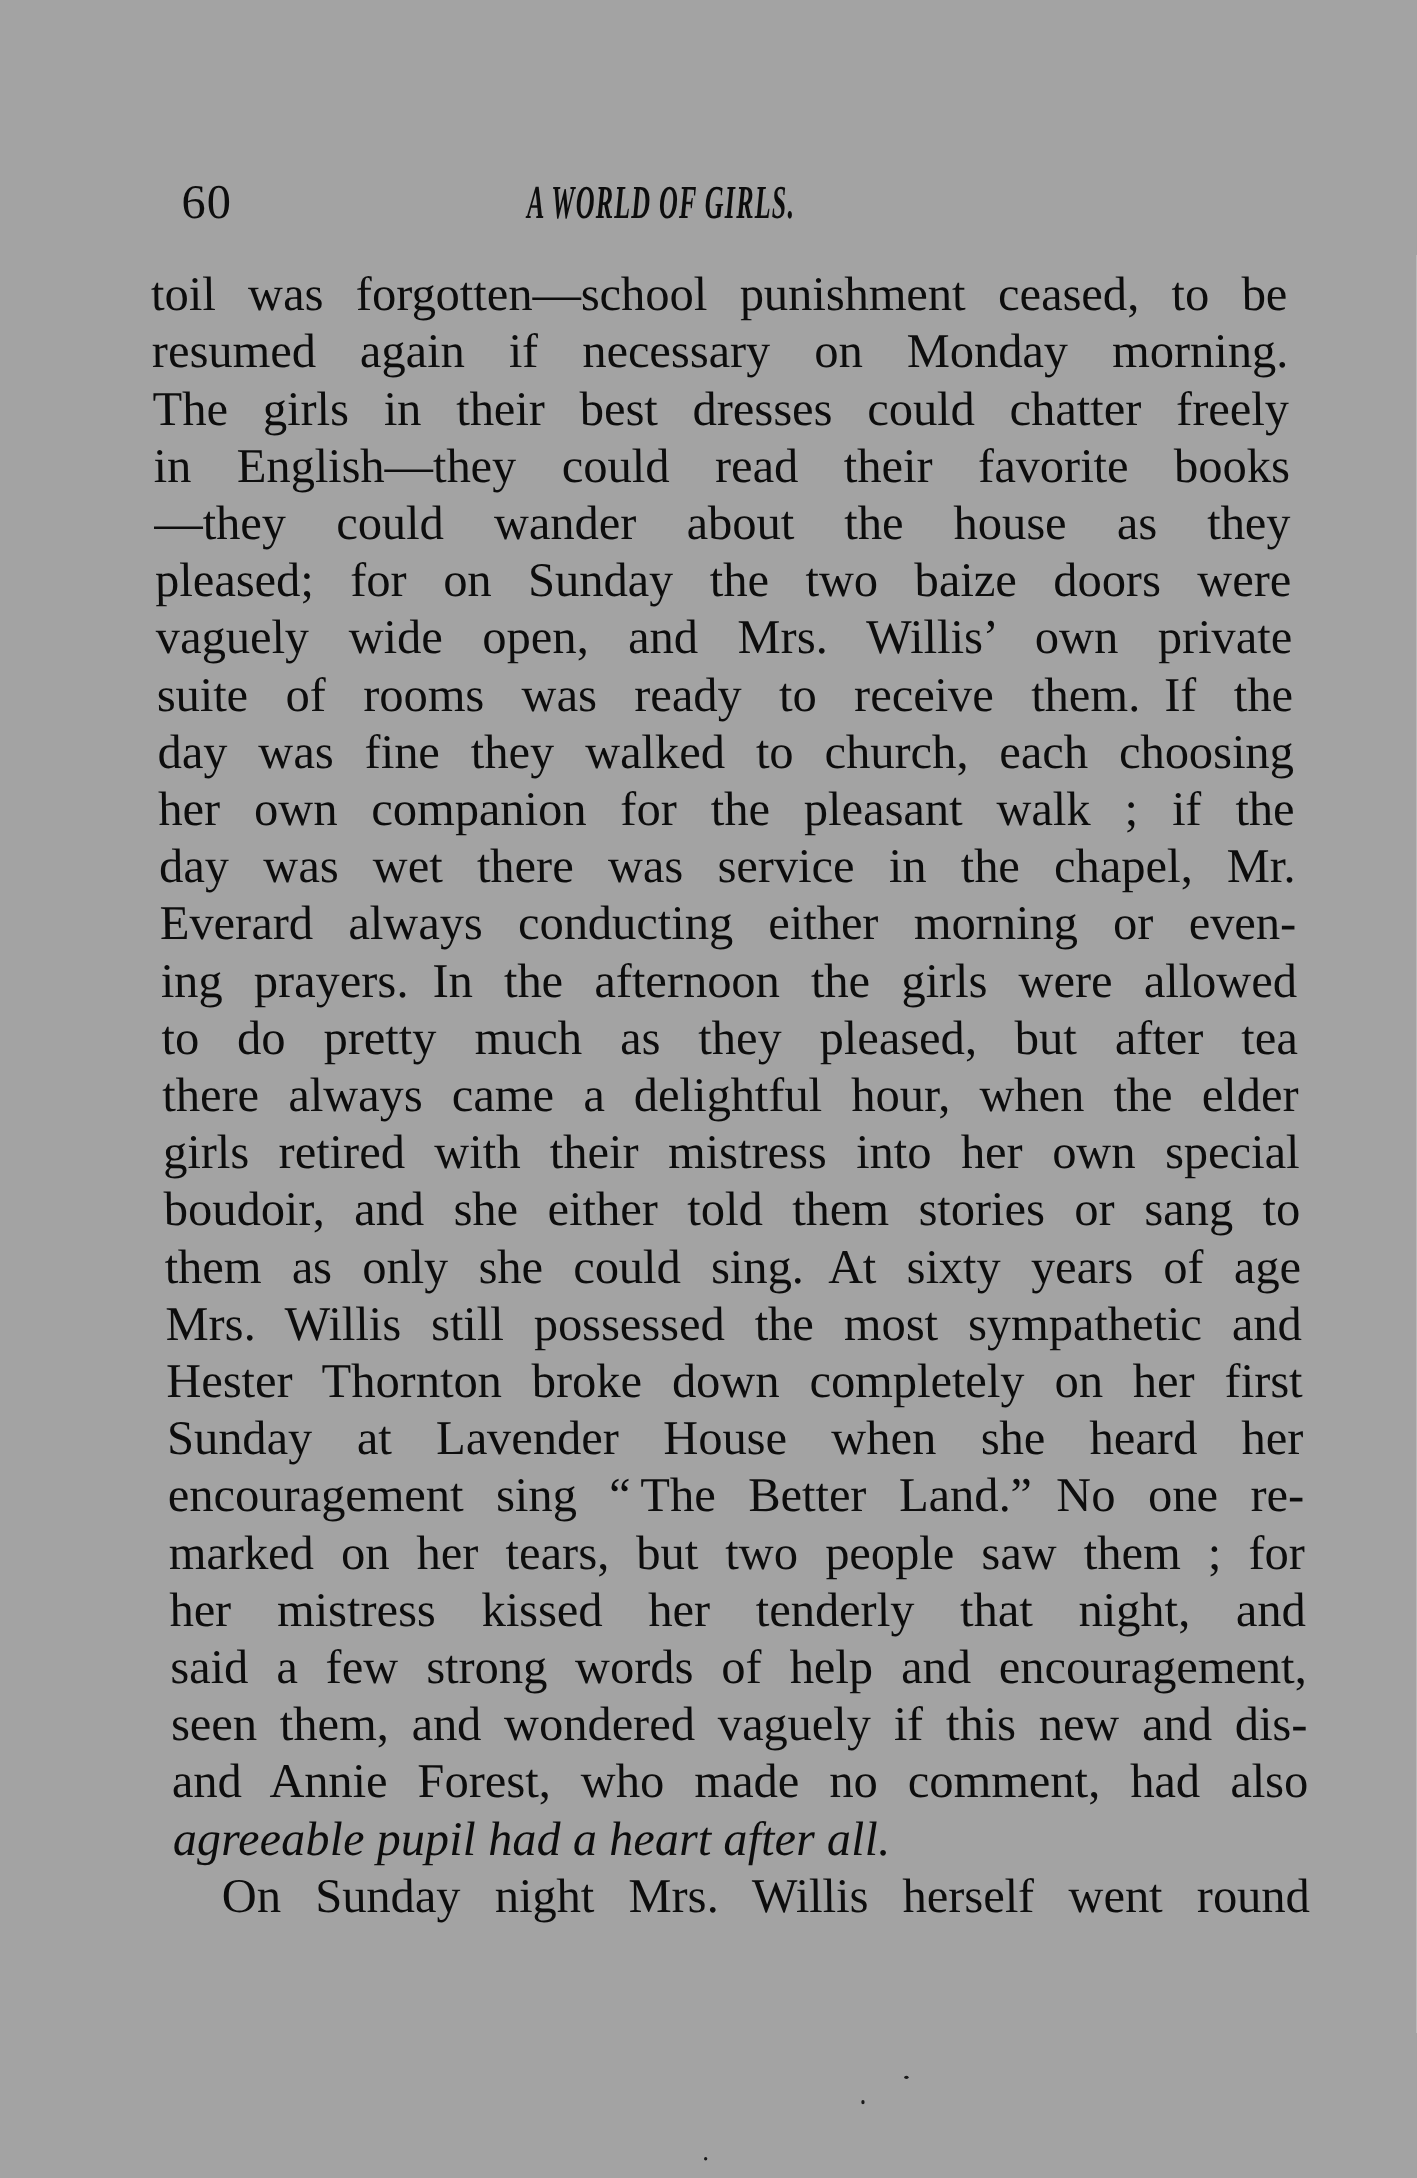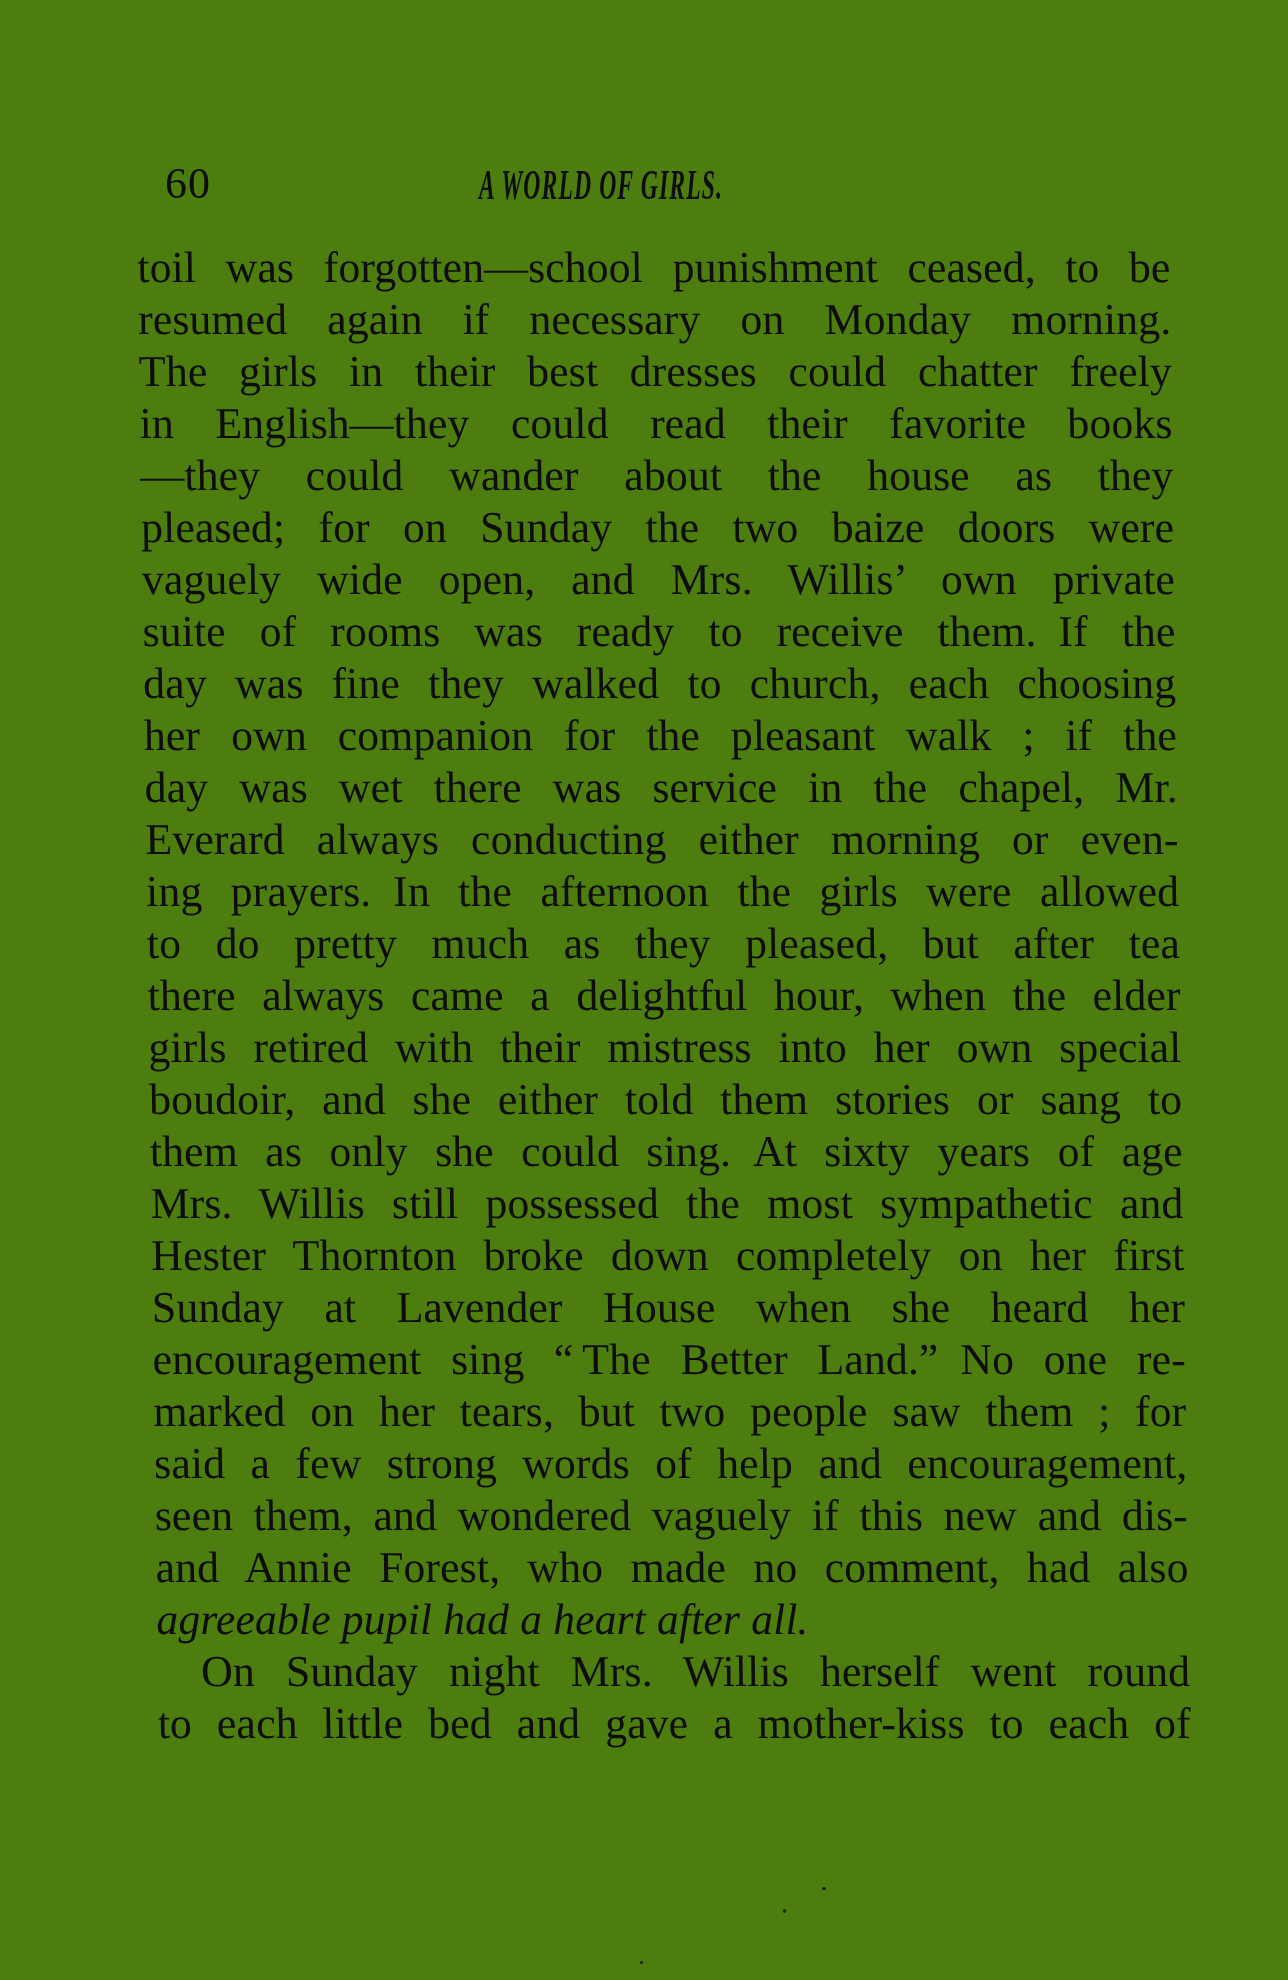--- a/index.html
+++ b/index.html
@@ -1,20 +1,20 @@
 <!DOCTYPE html>
 <html><head>
 <meta charset="utf-8">
 <style>
   html, body { margin: 0; padding: 0; background: #e8e8e8; }
   .page {
     position: relative;
     width: 1288px;
     height: 1980px;
-    background: #4d7c0f;
+    background: #a3a3a3;
     color: #0d0d0d;
     font-family: "Liberation Serif", serif;
     overflow: hidden;
   }
   .header-row {
     position: absolute;
     left: 137px;
     top: 0;
     width: 1033px;
     height: 230px;
@@ -92,25 +92,25 @@
       <div class="line">to do pretty much as they pleased, but after tea</div>
       <div class="line">there always came a delightful hour, when the elder</div>
       <div class="line">girls retired with their mistress into her own special</div>
       <div class="line">boudoir, and she either told them stories or sang to</div>
       <div class="line">them as only she could sing. At sixty years of age</div>
       <div class="line">Mrs. Willis still possessed the most sympathetic and</div>
       <div class="line">Hester Thornton broke down completely on her first</div>
       <div class="line">Sunday at Lavender House when she heard her</div>
       <div class="line">encouragement sing “ The Better Land.” No one re-</div>
       <div class="line">marked on her tears, but two people saw them ; for</div>
+      <div class="line">her mistress kissed her tenderly that night, and</div>
       <div class="line">said a few strong words of help and encouragement,</div>
       <div class="line">seen them, and wondered vaguely if this new and dis-</div>
       <div class="line">and Annie Forest, who made no comment, had also</div>
       <div class="line para-end">agreeable pupil had a heart after all.</div>
       <div class="line indent">On Sunday night Mrs. Willis herself went round</div>
-      <div class="line">to each little bed and gave a mother-kiss to each of</div>
     </div>
 
   <div class="speck" style="left:822px; top:1887px; width:4px; height:3px;"></div>
   <div class="speck" style="left:783px; top:1909px; width:3px; height:4px;"></div>
   <div class="speck" style="left:640px; top:1961px; width:3px; height:3px;"></div>
 
 </div>
 
 </body></html>

